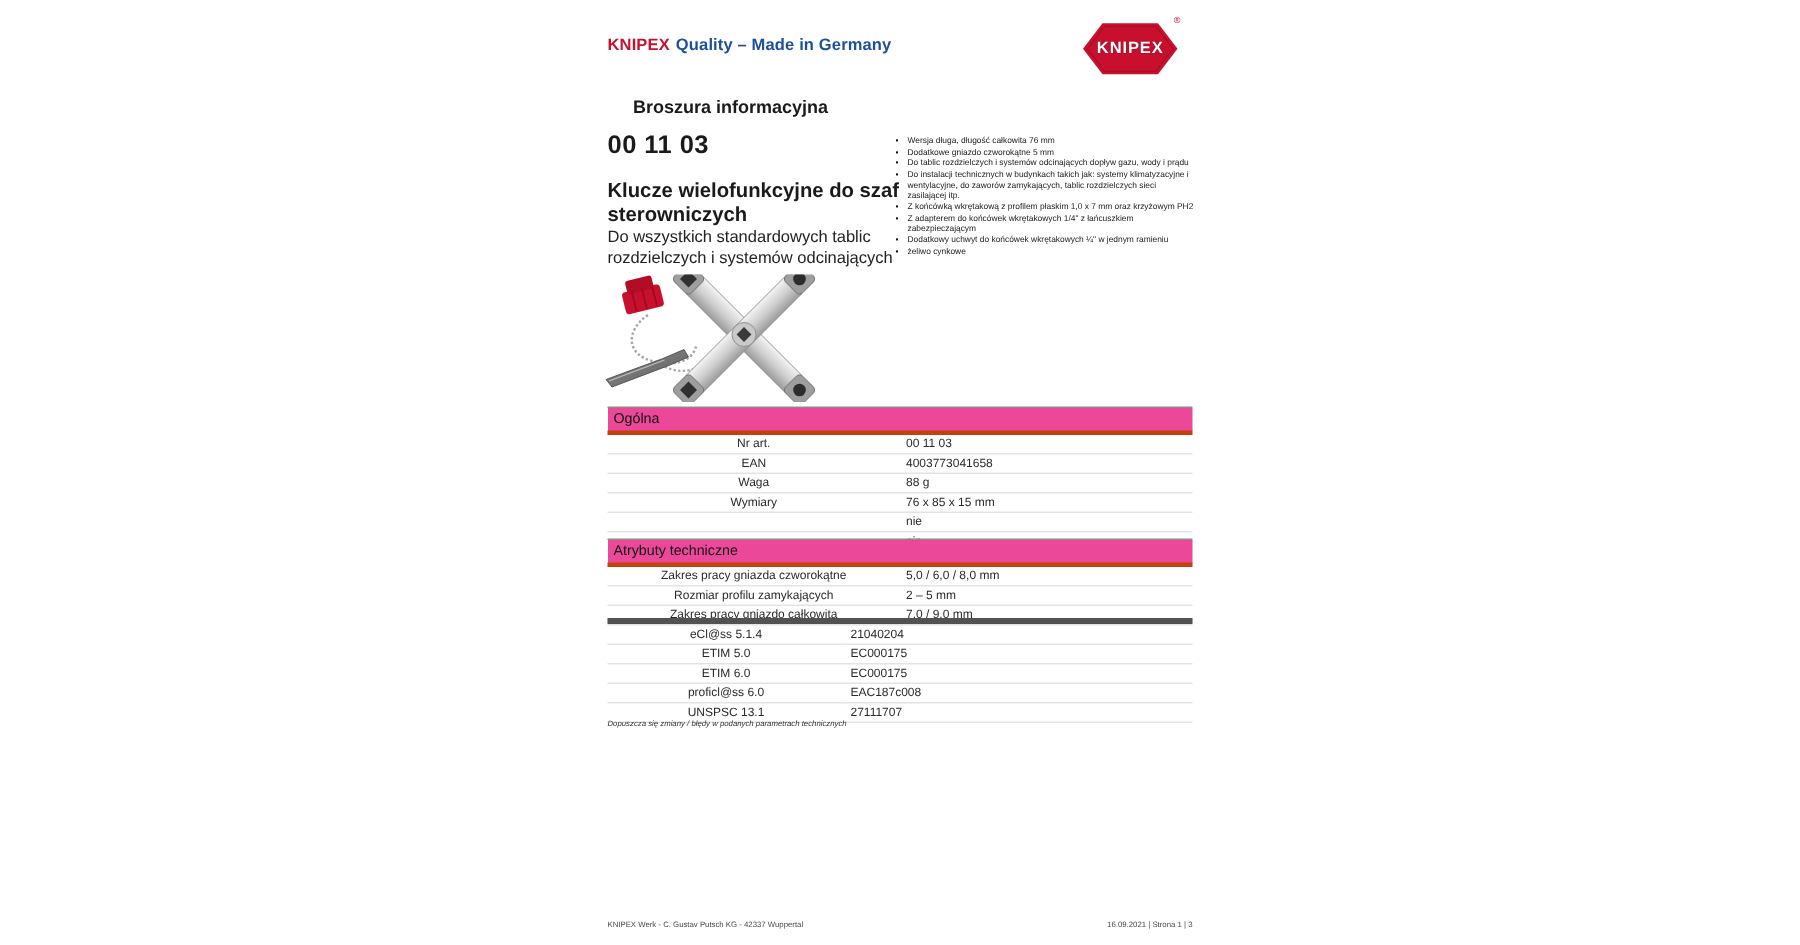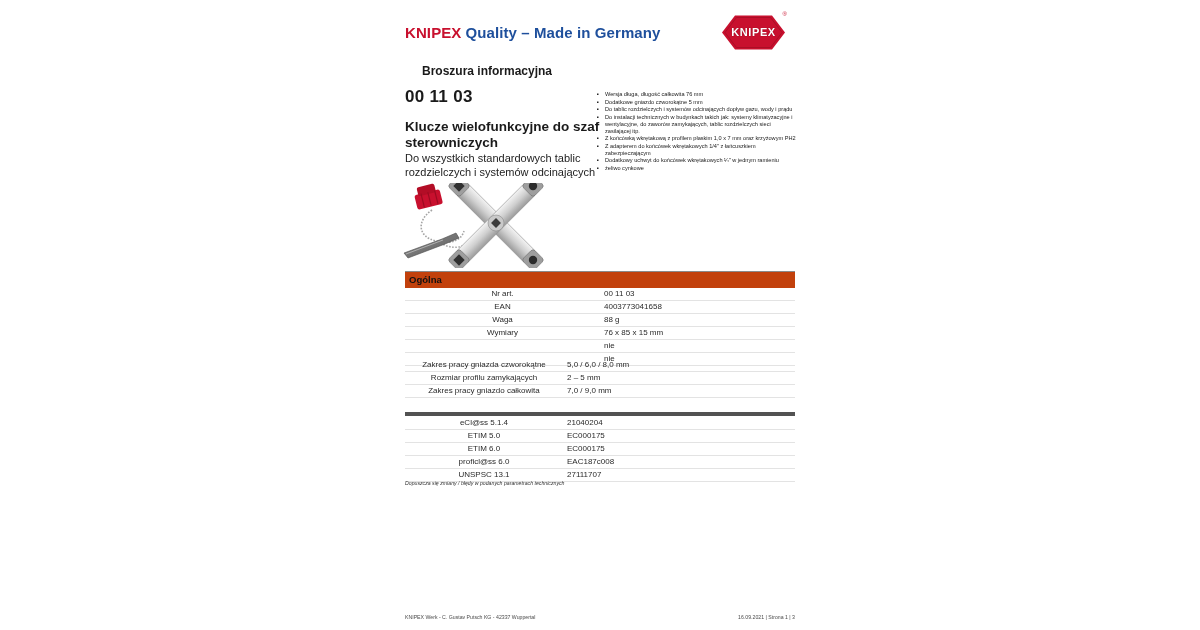--- a/index.html
+++ b/index.html
@@ -2,21 +2,21 @@
 <html><head>
 <meta charset="utf-8">
 <style>
   * { margin: 0; padding: 0; box-sizing: border-box; }
   html, body { width: 1200px; height: 630px; background: #ffffff; overflow: hidden; }
   body { font-family: "Liberation Sans", sans-serif; color: #1a1a1a; position: relative; }
 
   .abs { position: absolute; }
 
   
-  .brand-line { left: 405px; top: 24px; font-size: 15px; font-weight: bold; letter-spacing: 0.1px; }
+  .brand-line { left: 405px; top: 24px; font-size: 11px; font-weight: bold; letter-spacing: 0.1px; }
   .brand-red { color: #c8102e; }
   .brand-blue { color: #1e4f9c; margin-left: 4px; }
 
   
   .logo { left: 722px; top: 13px; width: 63px; height: 39px; }
   .logo svg { position: absolute; left: 0; top: 0; }
   .logo-text { position: absolute; left: 0; top: 13px; width: 63px; text-align: center;
                color: #ffffff; font-weight: bold; font-size: 11px; letter-spacing: 0.6px;
                text-shadow: 0 0 1px #7a0a1c; }
   .logo-reg { position: absolute; right: -2px; top: -2px; color: #c8102e; font-size: 6px; }
@@ -33,22 +33,22 @@
   .features li::before { content: "▪"; position: absolute; left: 0; top: 0; font-size: 5.6px; color: #111; }
 
   
   .prod-img { left: 398px; top: 183px; width: 185px; height: 85px; }
 
   
   table.tbl { position: absolute; left: 405px; width: 390px; border-collapse: collapse; table-layout: fixed; }
   table.tbl td { font-size: 8px; line-height: 8px; padding: 2px 4px 2px 4px; color: #2a2a2a;
                  overflow: hidden; white-space: nowrap; border-bottom: 1px solid #e3e3e3; }
   table.tbl td.lbl { width: 158px; text-align: center; }
-  table.tbl tr.hdr td { background: #c2410c; border-top: 1px solid #8a8a8a; border-bottom: 1px solid #c2410c;
-                        font-size: 9.5px; font-weight: bold; color: #111; padding: 2.5px 4px; line-height: 10px; }
+  table.tbl tr.hdr td { background: #ec4899; border-top: 1px solid #8a8a8a; border-bottom: 3px solid #c2410c;
+                        font-size: 9.5px; font-weight: normal; color: #111; padding: 2.5px 4px; line-height: 10px; }
   .t1 { top: 271px; }
   .t2 { top: 359px; }
   .t3 { top: 417px; }
   .dark-bar { left: 405px; top: 412px; width: 390px; height: 4px; background: #525252; }
 
   .disclaimer { left: 405px; top: 480px; font-size: 5.2px; font-style: italic; color: #333; }
 
   
   .footer-left { left: 405px; top: 614px; font-size: 5.2px; color: #4a4a4a; }
   .footer-right { left: 605px; top: 614px; width: 190px; text-align: right; font-size: 5.2px; color: #4a4a4a; }
@@ -173,20 +173,23 @@
         </tr>
     <tr>
           <td class="lbl"></td>
           <td>nie</td>
         </tr>
   </tbody>
     </table>
 
   <table class="tbl t2">
     <tbody>
+        <tr class="hdr">
+          <td colspan="2">Atrybuty techniczne</td>
+        </tr>
     <tr>
           <td class="lbl">Zakres pracy gniazda czworokątne</td>
           <td>5,0 / 6,0 / 8,0 mm</td>
         </tr>
     <tr>
           <td class="lbl">Rozmiar profilu zamykających</td>
           <td>2 – 5 mm</td>
         </tr>
     <tr>
           <td class="lbl">Zakres pracy gniazdo całkowita</td>

